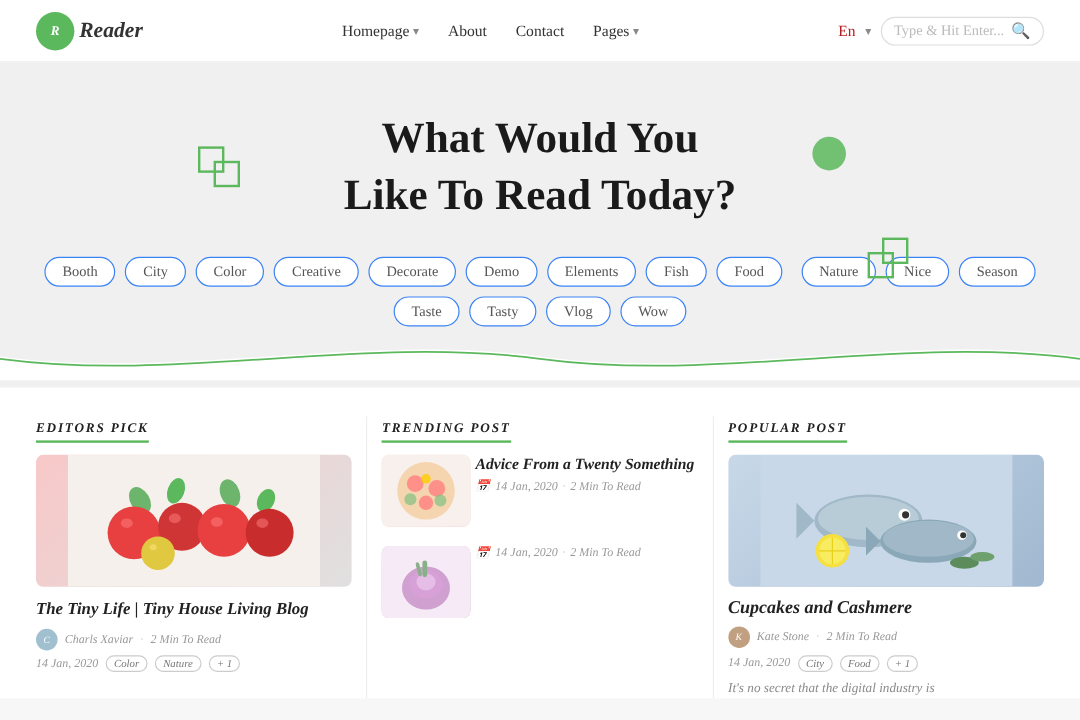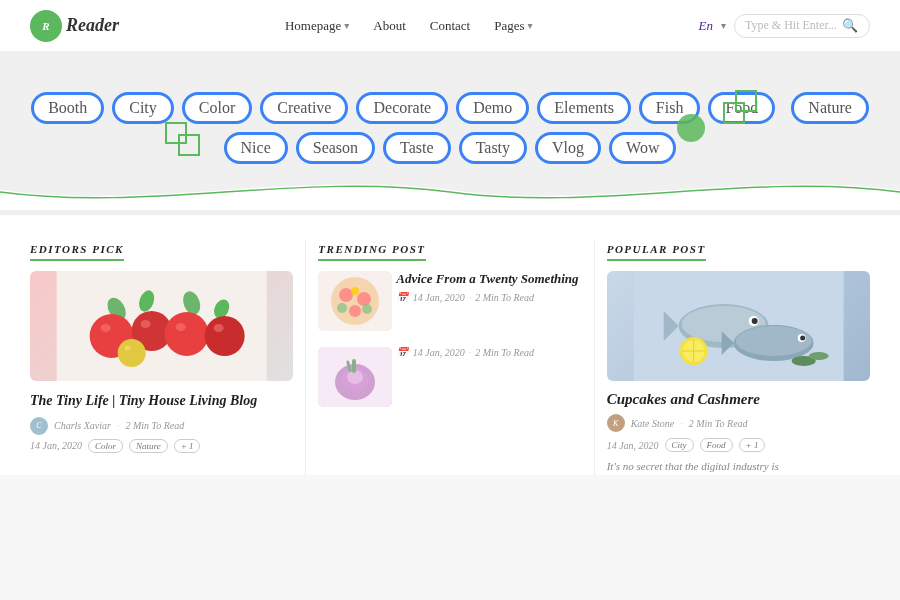--- a/index.html
+++ b/index.html
@@ -13,21 +13,21 @@
     .logo { display: flex; align-items: center; gap: 4px; }
     .logo-circle {
       width: 32px; height: 32px; background: #5cb85c; border-radius: 50%;
       display: flex; align-items: center; justify-content: center;
       font-size: 11px; color: #fff; font-style: italic; font-weight: bold;
     }
     .logo-text { font-size: 18px; font-style: italic; font-weight: bold; color: #333; }
     .nav-links { display: flex; align-items: flex-start; gap: 24px; font-size: 13px; color: #333; }
     .nav-links span { cursor: pointer; display: flex; align-items: center; gap: 3px; }
     .nav-right { display: flex; align-items: center; gap: 8px; }
-    .lang-select { font-size: 13px; color: #4c1d95; cursor: pointer; font-style: italic; }
+    .lang-select { font-size: 13px; color: #b91c1c; cursor: pointer; }
     .search-box {
       display: flex; align-items: center; border: 1px solid #ddd; border-radius: 20px;
       padding: 3px 10px; font-size: 12px; color: #999; gap: 6px;
     }
     .search-icon { color: #999; font-size: 13px; }
 
     
     .hero {
       background: #f0f0f0; position: relative; overflow: hidden;
       padding: 40px 20px 50px; text-align: center;
@@ -40,22 +40,22 @@
     .deco-box.b1 { top: 70px; left: 165px; }
     .deco-box.b2 { top: 82px; left: 178px; }
     .deco-box.b5 { bottom: 90px; right: 155px; }
     .deco-box.b6 { bottom: 102px; right: 143px; }
     .deco-ball {
       position: absolute; width: 28px; height: 28px; background: #5cb85c; border-radius: 50%;
       top: 62px; right: 195px; opacity: 0.85;
     }
     .tags { display: flex; flex-wrap: wrap; justify-content: center; gap: 8px; }
     .tag {
-      border: 3px solid #3b82f6; border-radius: 20px; padding: 4px 14px;
-      font-size: 16px; color: #555; cursor: pointer; background: #fff;
+      border: 1px solid #3b82f6; border-radius: 20px; padding: 4px 14px;
+      font-size: 12px; color: #555; cursor: pointer; background: #fff;
     }
     
     .wave-container { position: absolute; bottom: 0; left: 0; width: 100%; }
 
     
     .content-row {
       display: flex; gap: 0; padding: 28px 30px 0;
       background: #fff; border-top: 1px solid #eee; font-style: italic;
     }
     .section { flex: 1; padding: 0 12px; }
@@ -137,20 +137,24 @@
 </nav>
 
 <div class="hero">
 
   <div class="deco-box b1"></div>
   <div class="deco-box b2"></div>
   <div class="deco-ball"></div>
   <div class="deco-box b5"></div>
   <div class="deco-box b6"></div>
 
+  <h1>
+    <span>What Would You</span><br>
+    <span>Like To Read Today?</span>
+  </h1>
   <div class="tags">
     <span class="tag">Booth</span>
     <span class="tag">City</span>
     <span class="tag">Color</span>
     <span class="tag">Creative</span>
     <span class="tag">Decorate</span>
     <span class="tag">Demo</span>
     <span class="tag">Elements</span>
     <span class="tag">Fish</span>
     <span class="tag">Food</span>

